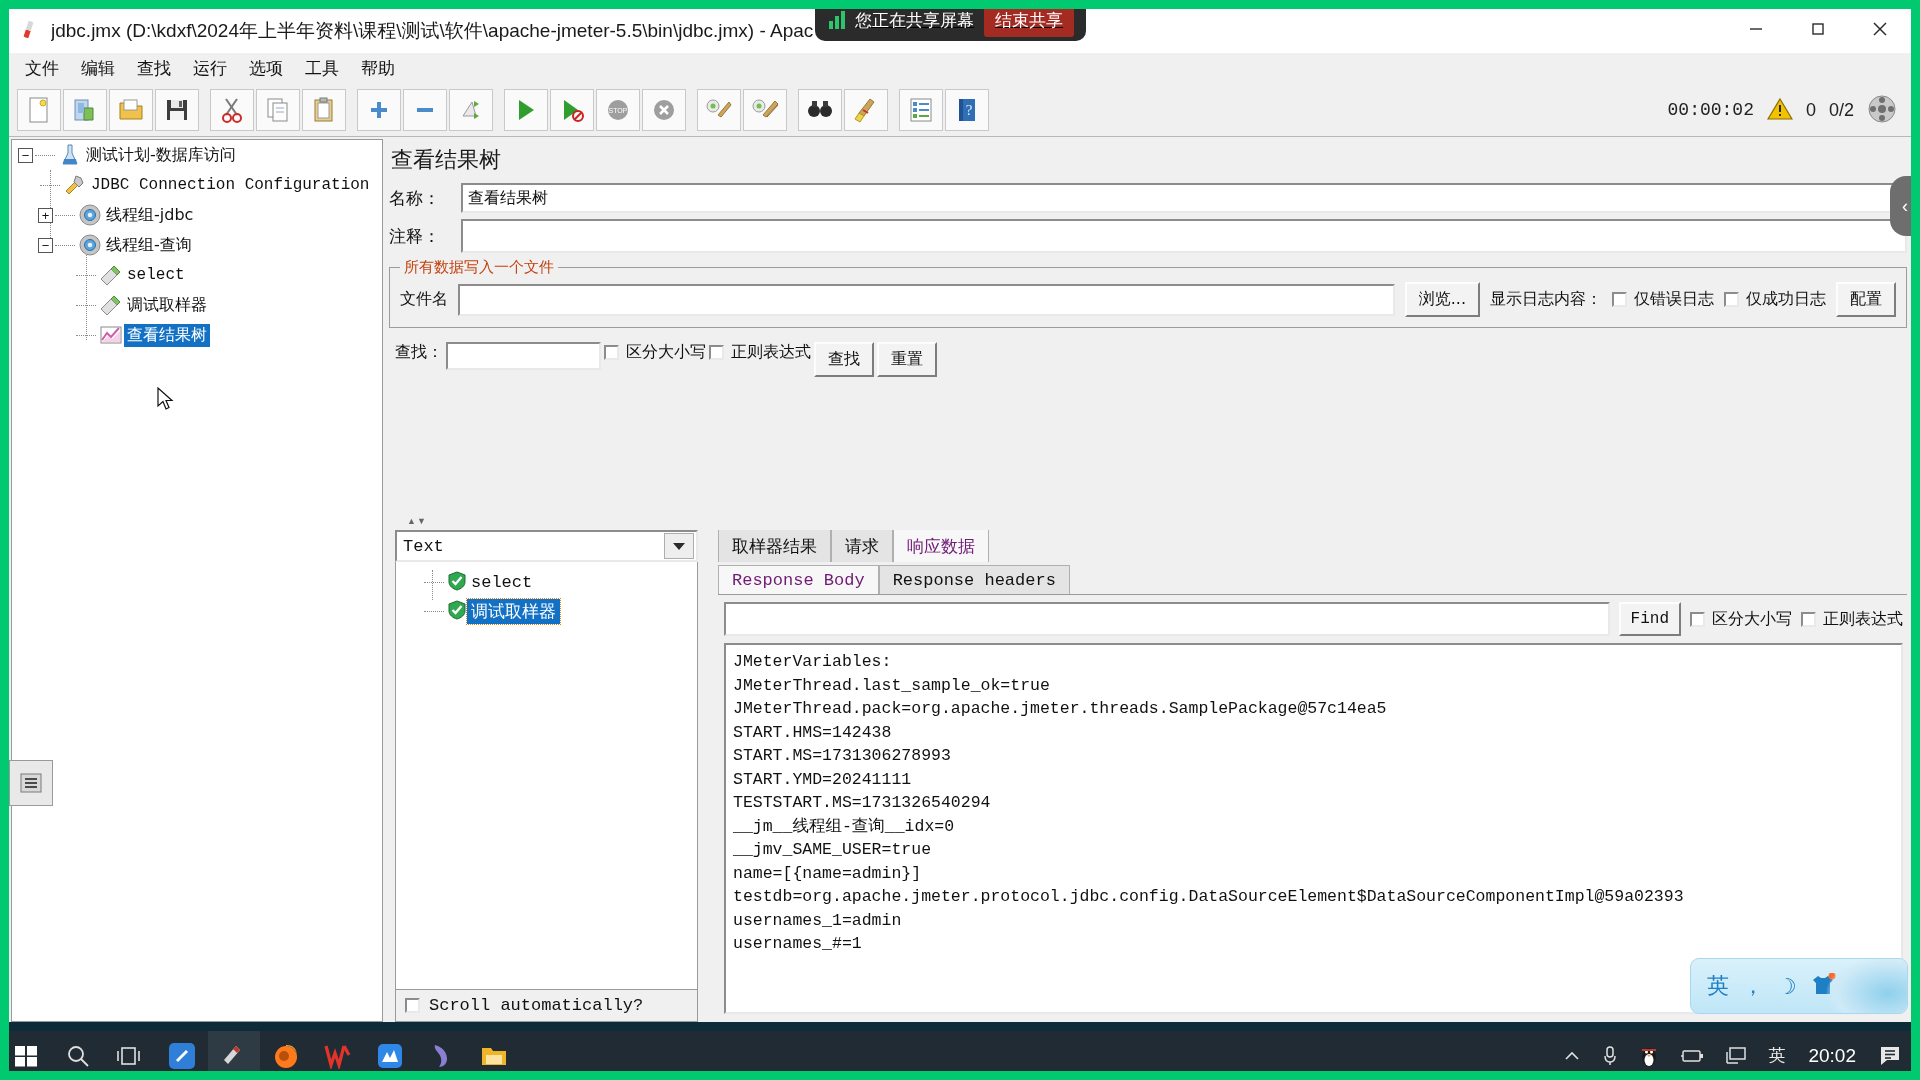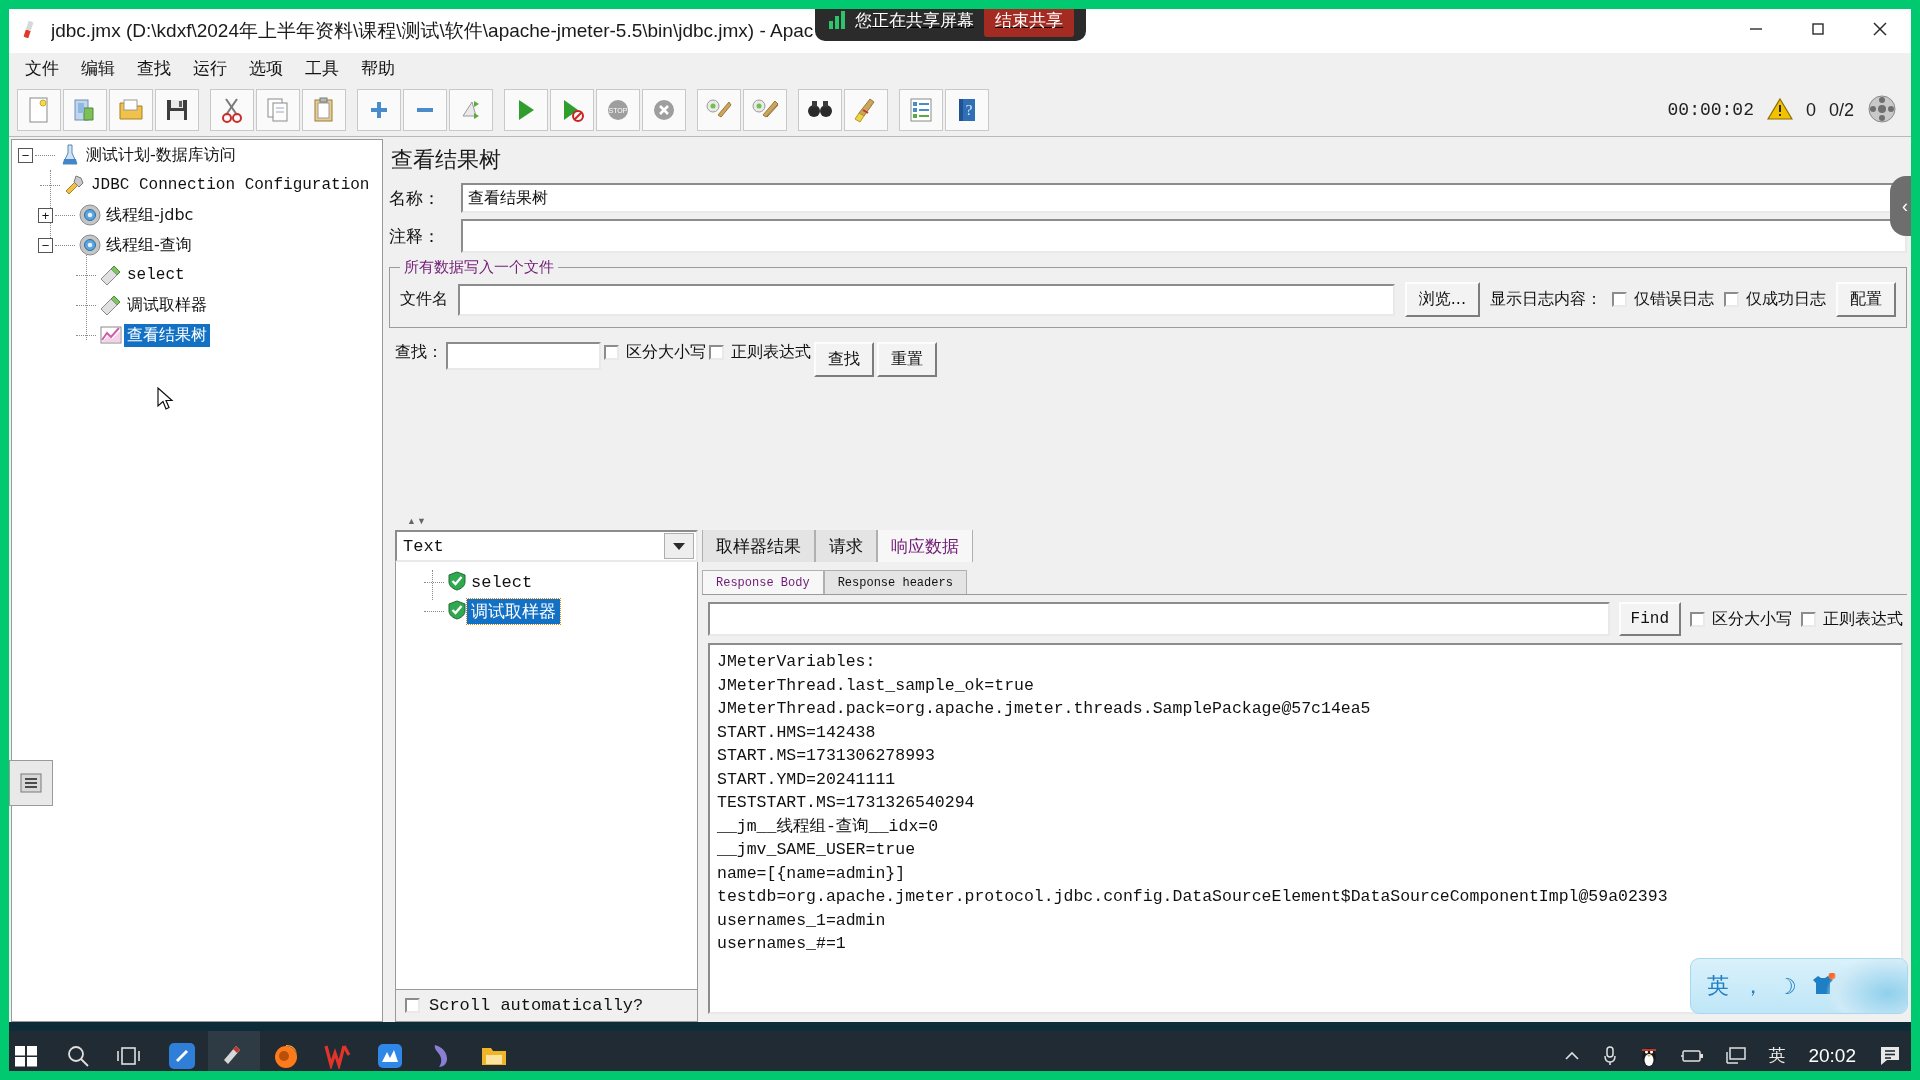--- a/index.html
+++ b/index.html
@@ -115,21 +115,21 @@
   .jfield { flex: 1; height: 30px; background: #fff;
             border: 2px solid; border-color: #8c8c8c #e9e9e9 #e9e9e9 #8c8c8c;
             font-size: 16px; color: #111; padding: 2px 5px; display: flex;
             align-items: center; font-family: "DejaVu Sans", sans-serif; }
   #comment-field { height: 34px; }
 
   
   #filegroup { border: 1px solid #9c9c9c; margin-top: 8px; padding: 6px 10px 10px 10px;
                position: relative; }
   #filegroup-title { position: absolute; left: 10px; top: -10px; background: #f0f0f0;
-                     padding: 0 4px; font-size: 15px; color: #701a75;
+                     padding: 0 4px; font-size: 15px; color: #c2410c;
                      font-family: "DejaVu Sans", sans-serif; }
   #filerow { display: flex; align-items: center; gap: 10px; margin-top: 8px; }
   #filename-label { font-size: 16px; color: #111; font-family: "DejaVu Sans", sans-serif; }
   #filename-input { flex: 1; height: 32px; background: #fff;
                     border: 2px solid; border-color: #8c8c8c #e9e9e9 #e9e9e9 #8c8c8c; }
   .jbtn { background: #f3f3f3; border: 2px solid; border-color: #fdfdfd #7d7d7d #7d7d7d #fdfdfd;
           padding: 5px 12px; font-size: 16px; color: #111; white-space: nowrap;
           font-family: "DejaVu Sans", sans-serif; }
   .cklabel { display: flex; align-items: center; gap: 7px; font-size: 16px; color: #111;
              white-space: nowrap; font-family: "DejaVu Sans", sans-serif; }
@@ -144,21 +144,21 @@
                   border: 2px solid; border-color: #8c8c8c #e9e9e9 #e9e9e9 #8c8c8c; }
 
   #upper-spacer { flex: 1; min-height: 10px; }
 
   
   .splitter { height: 9px; background: #f0f0f0; position: relative; flex: none; }
   .splitter:after { content: "▲▼"; position: absolute; left: 18px; top: -5px;
                     font-size: 9px; color: #666; letter-spacing: 1px; }
 
   
-  #results { flex: none; height: 492px; display: flex; gap: 0; min-height: 0; }
+  #results { flex: none; height: 492px; display: flex; gap: 16px; min-height: 0; }
   #res-left { width: 303px; flex: none; display: flex; flex-direction: column;
               margin-left: 6px; }
   #combo { height: 32px; background: #fff; border: 2px solid;
            border-color: #8c8c8c #e9e9e9 #e9e9e9 #8c8c8c; display: flex; align-items: center;
            justify-content: space-between; padding-left: 6px; }
   #combo-text { font-family: "Liberation Mono", monospace; font-size: 17px; color: #111; }
   #combo-arrow { width: 30px; height: 26px; background: #eee; border: 1px solid #aeaeae;
                  display: flex; align-items: center; justify-content: center; margin-right: 2px; }
   #res-tree { flex: 1; background: #fff; border: 1px solid #9a9a9a; border-top: none;
               overflow: hidden; position: relative; padding-top: 6px; }
@@ -174,21 +174,21 @@
                  border: 1px solid #9a9a9a; border-top: none; background: #f0f0f0;
                  padding-left: 9px; }
   #scroll-auto span { font-family: "Liberation Mono", monospace; font-size: 17px; color: #111; }
 
   #res-right { flex: 1; display: flex; flex-direction: column; min-width: 0; margin-left: 4px; }
   .tabrow { display: flex; align-items: flex-end; height: 32px; gap: 0; }
   .tab { padding: 5px 13px 4px 13px; font-size: 17px; color: #111; background: #e4e4e4;
          border: 1px solid #b0b0b0; border-bottom: none; white-space: nowrap;
          font-family: "DejaVu Sans", sans-serif; }
   .tab.active { background: #f7f7f7; color: #701a75; }
-  .tab.mono { font-family: "Liberation Mono", monospace; font-size: 12px; }
+  .tab.mono { font-family: "Liberation Mono", monospace; font-size: 17px; }
   #findbar { display: flex; align-items: center; gap: 9px; padding: 7px 4px 7px 6px;
              background: #f0f0f0; border-top: 1px solid #9a9a9a; }
   #find-input { flex: 1; height: 34px; background: #fff; border: 2px solid;
                 border-color: #8c8c8c #e9e9e9 #e9e9e9 #8c8c8c; }
   #find-btn { font-family: "Liberation Mono", monospace; font-size: 16px; padding: 6px 10px; }
   #resp-body { flex: 1; background: #fff; border: 2px solid;
                border-color: #8c8c8c #e9e9e9 #e9e9e9 #8c8c8c; margin: 0 4px 8px 6px;
                overflow: hidden; padding: 5px 0 0 7px; }
   .rb-line { font-family: "Liberation Mono", monospace; font-size: 16.5px; color: #111;
              white-space: nowrap; line-height: 23.5px; }

